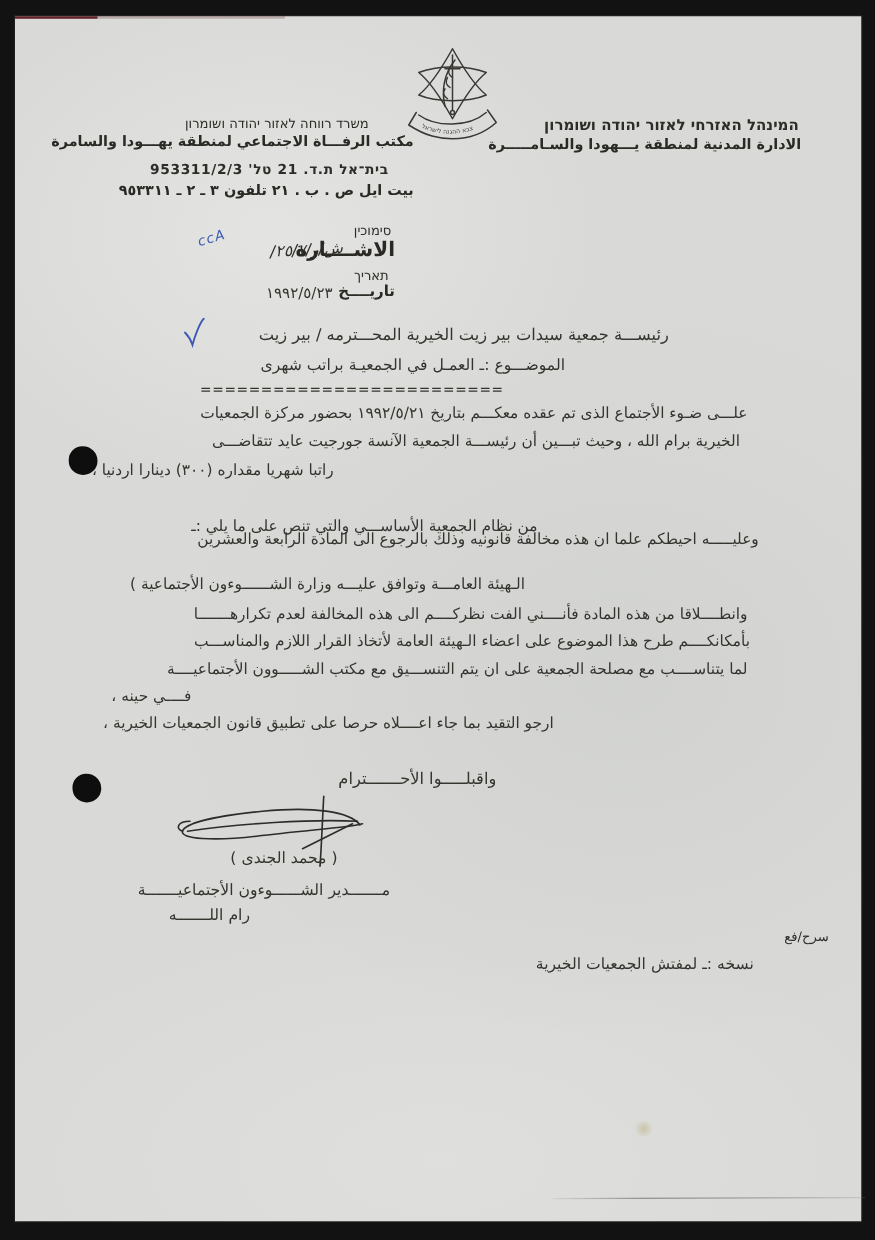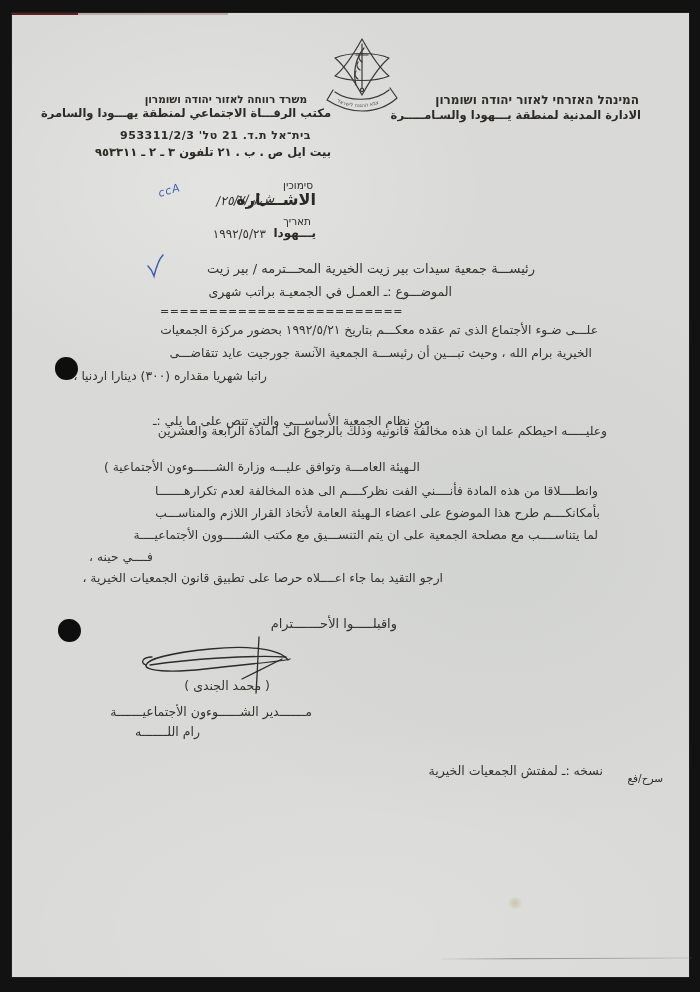--- a/index.html
+++ b/index.html
@@ -63,31 +63,31 @@
       <defs>
           <path id="bnr" d="M12 67 C26 74 48 74 63 64"></path>
         </defs>
       <text font-size="5" fill="#4a4843"><textPath href="#bnr">צבא ההגנה לישראל</textPath></text>
     </svg>
   </div>
 
   <div class="abs heb" dir="rtl" style="right:50px;top:80px;font-size:12px;font-weight:600;">המינהל האזרחי לאזור יהודה ושומרון</div>
   <div class="abs rtl bold" dir="rtl" style="right:48px;top:95px;font-size:11.5px;">الادارة المدنية لمنطقة يـــهودا والسـامـــــرة</div>
 
-  <div class="abs heb" dir="rtl" style="right:382px;top:80px;font-size:10.5px;font-weight:700;">משרד רווחה לאזור יהודה ושומרון</div>
+  <div class="abs heb" dir="rtl" style="right:394px;top:80px;font-size:10.5px;font-weight:400;">משרד רווחה לאזור יהודה ושומרון</div>
   <div class="abs rtl bold" dir="rtl" style="right:358px;top:93px;font-size:11.5px;">مكتب الرفـــاة الاجتماعي لمنطقة يهـــودا والسامرة</div>
   <div class="abs heb" dir="rtl" style="right:378px;top:116px;font-size:11px;font-weight:700;letter-spacing:.5px;">בית־אל ת.ד. 21 טל' 953311/2/3</div>
   <div class="abs rtl bold" dir="rtl" style="right:358px;top:132px;font-size:11.5px;">بيت ايل ص . ب . ٢١ تلفون ٣ ـ ٢ ـ ٩٥٣٣١١</div>
 
   <div class="abs heb" dir="rtl" style="right:376px;top:166px;font-size:10.5px;">סימוכין</div>
   <div class="abs rtl bold" dir="rtl" style="right:373px;top:177px;font-size:16px;">الاشــــارة</div>
   <div class="abs rtl hand" dir="rtl" style="right:415px;top:179px;font-size:12.5px;font-style:italic;transform:rotate(-3deg);">ش/ر/٢٥/٧/</div>
   <div class="abs blue" style="left:146px;top:171px;font-size:11px;font-style:italic;transform:rotate(-16deg);letter-spacing:1px;">ccA</div>
   <div class="abs heb" dir="rtl" style="right:378px;top:202px;font-size:10.5px;">תאריך</div>
-  <div class="abs rtl bold" dir="rtl" style="right:373px;top:213px;font-size:12px;">يـــهودا</div>
+  <div class="abs rtl bold" dir="rtl" style="right:373px;top:213px;font-size:12px;">تاريــــخ</div>
   <div class="abs rtl typed" dir="rtl" style="right:423px;top:214px;font-size:12px;">١٩٩٢/٥/٢٣</div>
 
   <div class="abs" style="left:134px;top:240px;">
     <svg width="18" height="26" viewBox="0 0 18 26">
       <path d="M2 13 C5 16 7 20 8 23 C10 15 14 5 17 2" fill="none" stroke="#3f5ab2" stroke-width="1.5" stroke-linecap="round"></path>
     </svg>
   </div>
 
   <div class="abs rtl typed" dir="rtl" style="right:237px;top:271px;font-size:12.5px;">الموضـــوع :ـ العمـل في الجمعيـة براتب شهرى</div>
   <div class="abs rtl typed" dir="rtl" style="right:154px;top:248px;font-size:13px;">رئيســـة جمعية سيدات بير زيت الخيرية المحـــترمه / بير زيت</div>
@@ -115,16 +115,16 @@
         <path d="M158 25 C150 14 120 10 80 14 C40 18 18 24 16 30 C14 36 40 38 75 34 C115 29 150 27 160 24"></path>
         <path d="M20 30 C60 24 120 20 156 22"></path>
         <path d="M16 30 C10 28 12 22 22 22"></path>
       </g>
     </svg>
   </div>
   <div class="abs rtl typed" dir="rtl" style="right:419px;top:665px;font-size:12.5px;">( محمد الجندى )</div>
   <div class="abs rtl typed" dir="rtl" style="right:377px;top:691px;font-size:12.5px;">مـــــــدير الشــــــوءون الأجتماعيـــــــة</div>
   <div class="abs rtl typed" dir="rtl" style="right:489px;top:711px;font-size:12.5px;">رام اللـــــــه</div>
 
-  <div class="abs rtl hand" dir="rtl" style="right:26px;top:759px;font-size:10.5px;">سرح/فع</div>
+  <div class="abs rtl hand" dir="rtl" style="right:26px;top:731px;font-size:10.5px;">سرح/فع</div>
   <div class="abs rtl typed" dir="rtl" style="right:86px;top:750px;font-size:12.5px;margin-left:14px;">نسخه :ـ لمفتش الجمعيات الخيرية</div>
 
 </div>
 
 </body></html>

